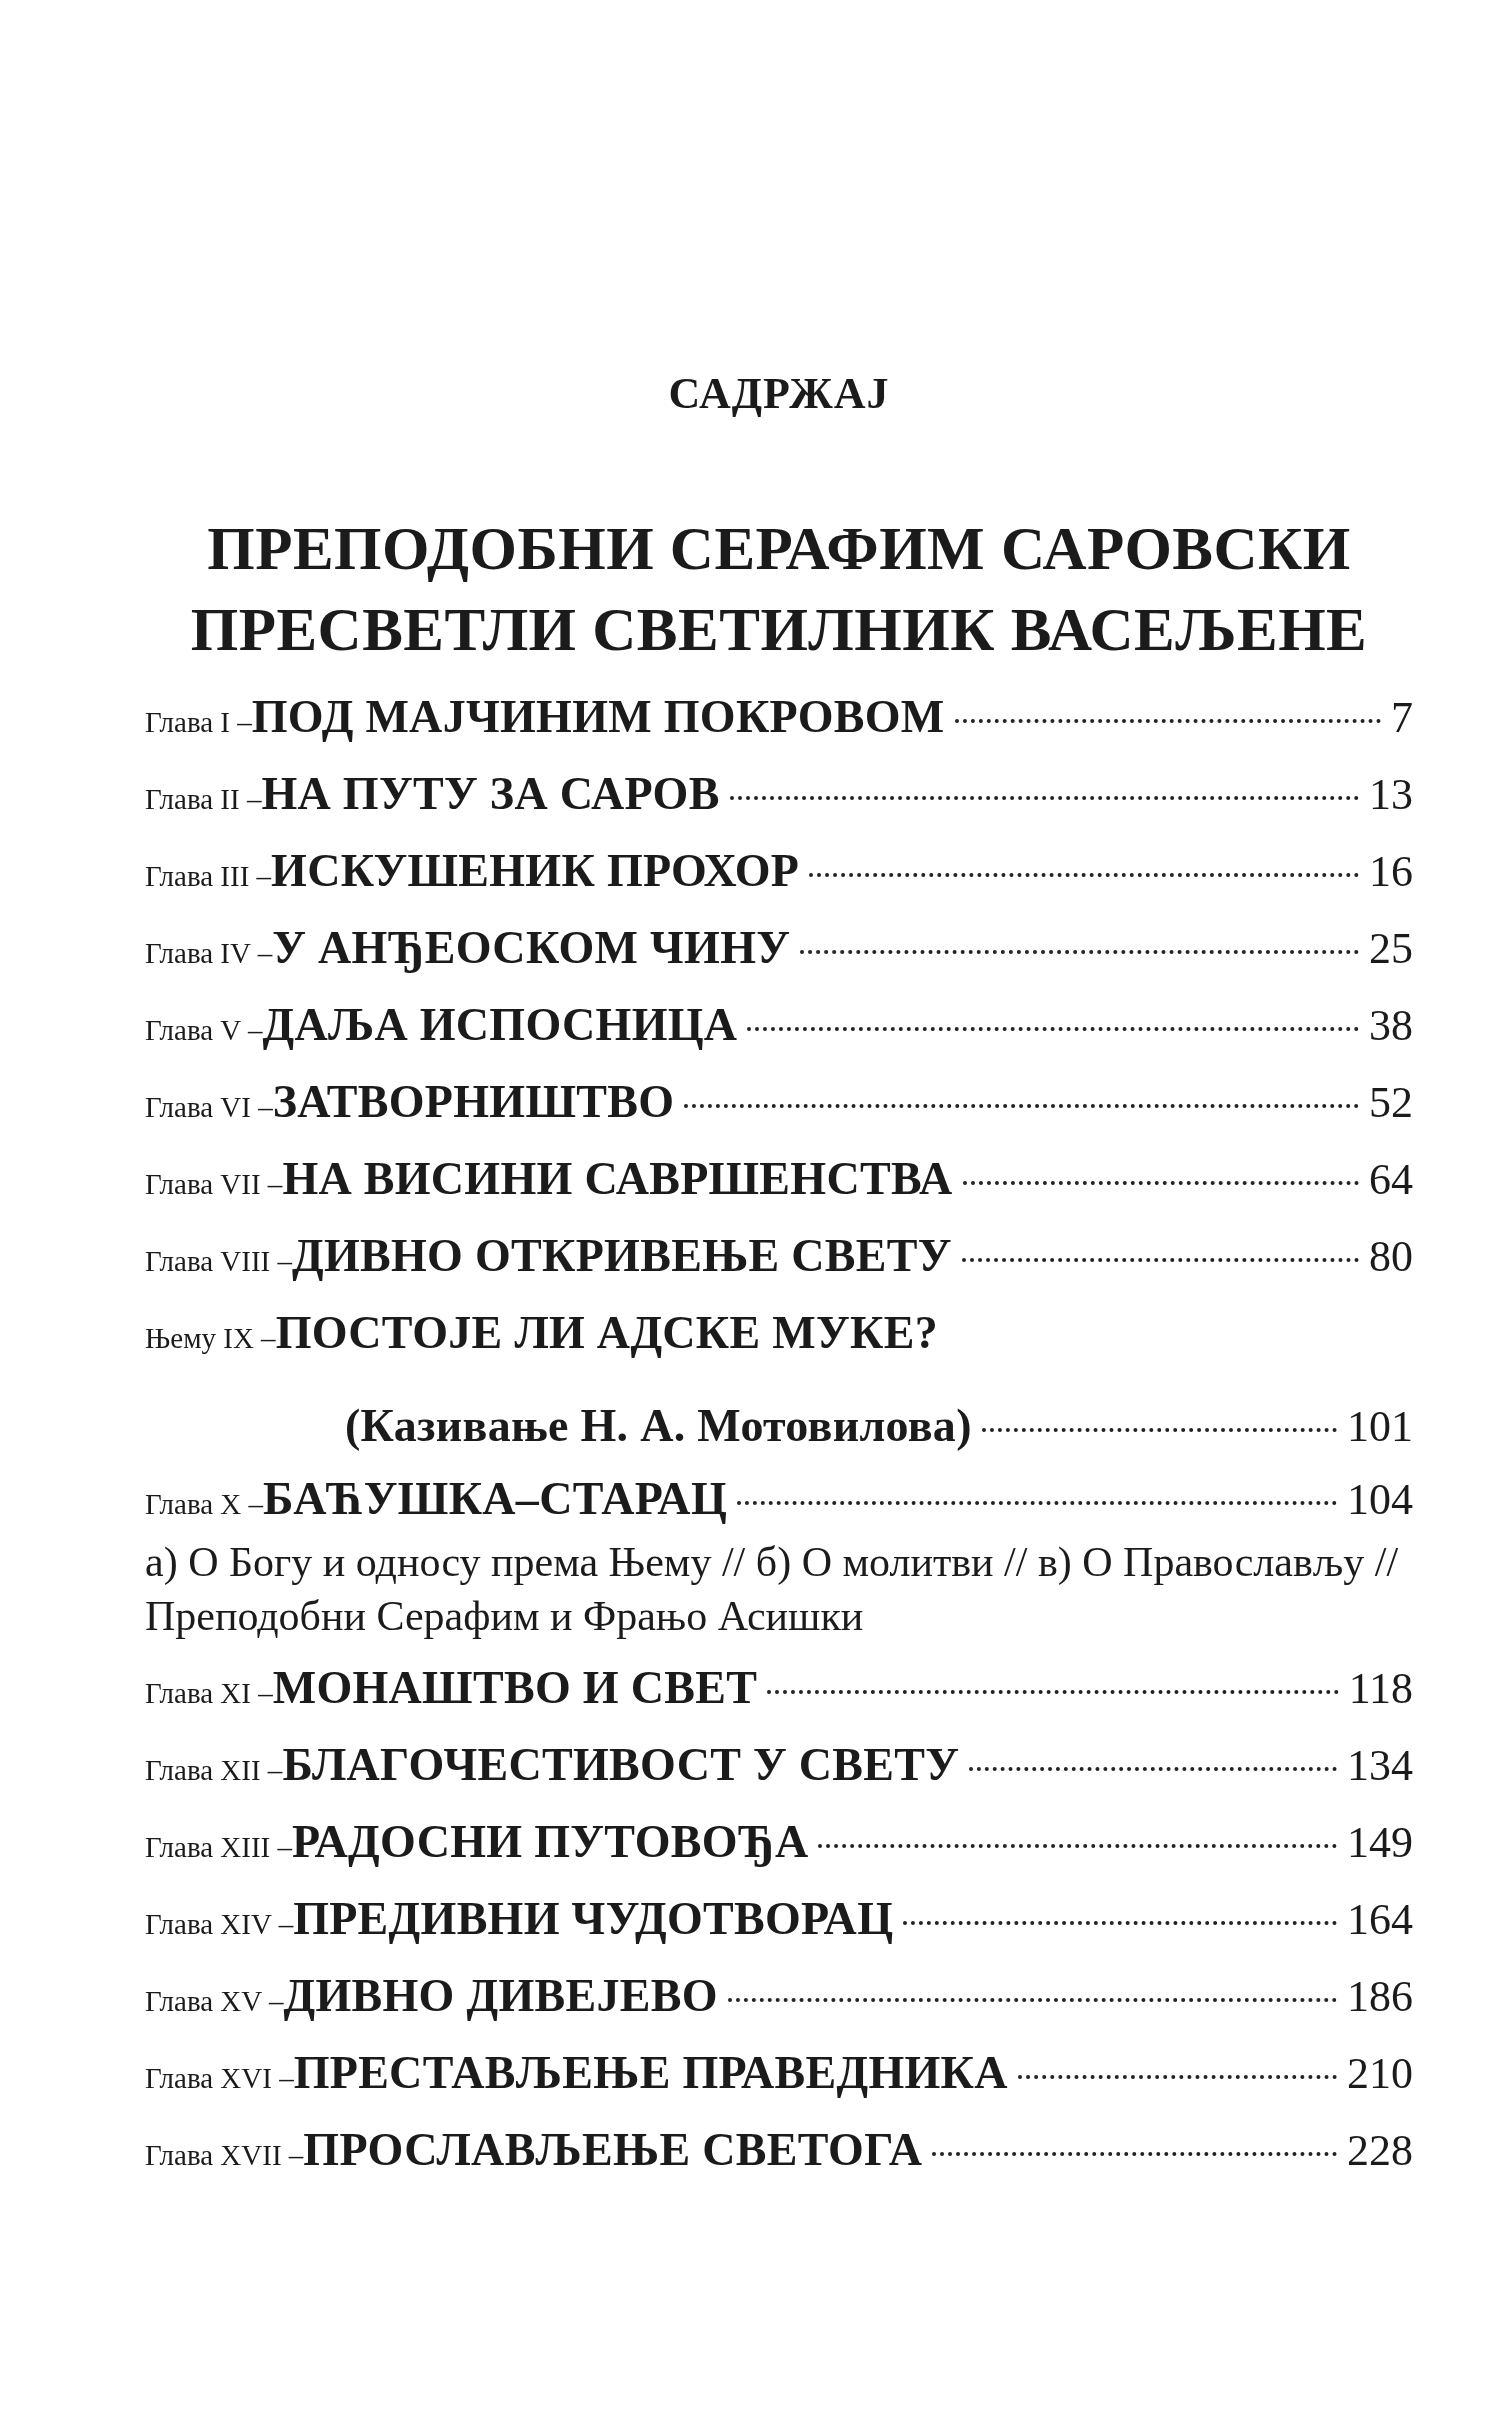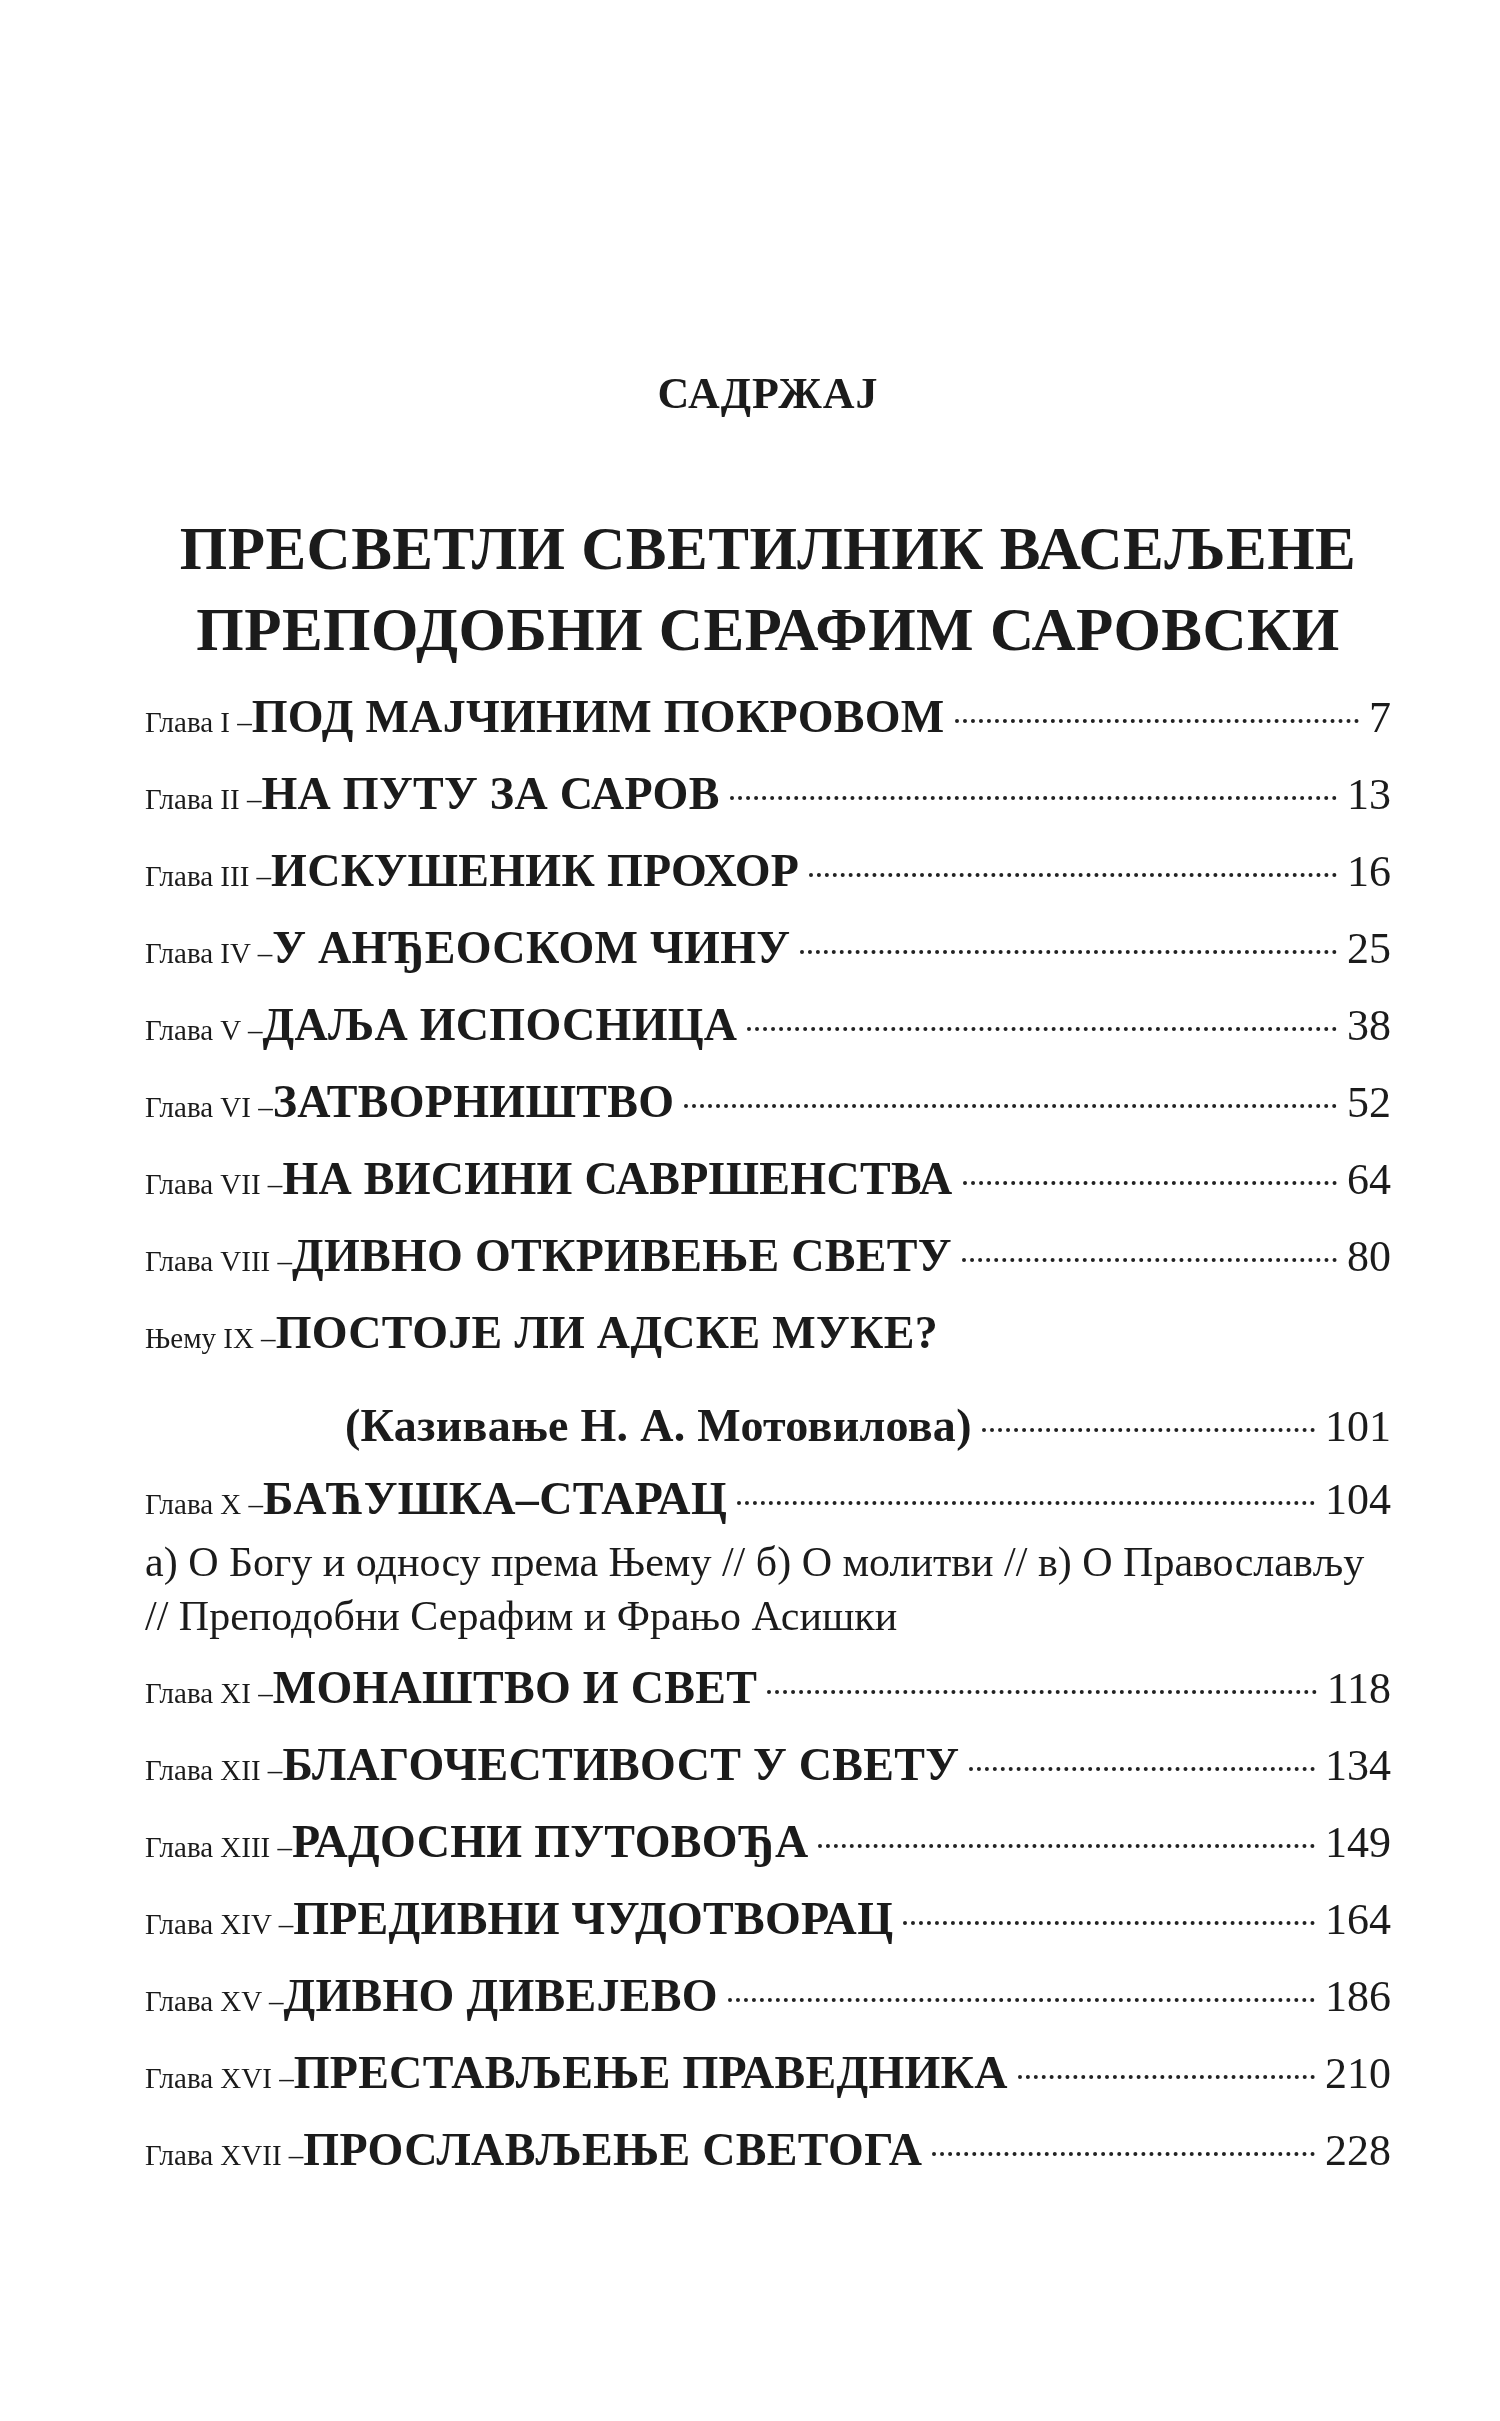--- a/index.html
+++ b/index.html
@@ -7,21 +7,21 @@
   .page {
     position: relative;
     width: 1500px;
     height: 2421px;
     background: #ffffff;
     color: #1b1b1b;
     font-family: "Liberation Serif", "DejaVu Serif", serif;
     overflow: hidden;
   }
   .content {
-    padding: 372px 109px 0 145px; 
+    padding: 372px 87px 0 145px; 
   }
 
   
   .toc-heading {
     text-align: center;
     font-size: 44px;
     font-weight: 700;
     letter-spacing: 1px;
     line-height: 1;
   }
@@ -88,22 +88,22 @@
 </style>
 </head>
 <body>
 
 <div class="page">
   <div class="content">
 
     <div class="toc-heading">САДРЖАЈ</div>
 
     <div class="book-block">
+      <div class="book-title-line">ПРЕПОДОБНИ СЕРАФИМ САРОВСКИ</div>
       <div class="book-title-line">ПРЕСВЕТЛИ СВЕТИЛНИК ВАСЕЉЕНЕ</div>
-      <div class="book-title-line">ПРЕПОДОБНИ СЕРАФИМ САРОВСКИ</div>
     </div>
 
     <div class="toc-list">
         <div class="toc-entry">
           <div class="toc-line">
             <span class="chapter-label">Глава I –</span>
             <span class="chapter-title">ПОД МАЈЧИНИМ ПОКРОВОМ</span>
             <span class="dot-leader"></span>
             <span class="page-number">7</span>
           </div>

